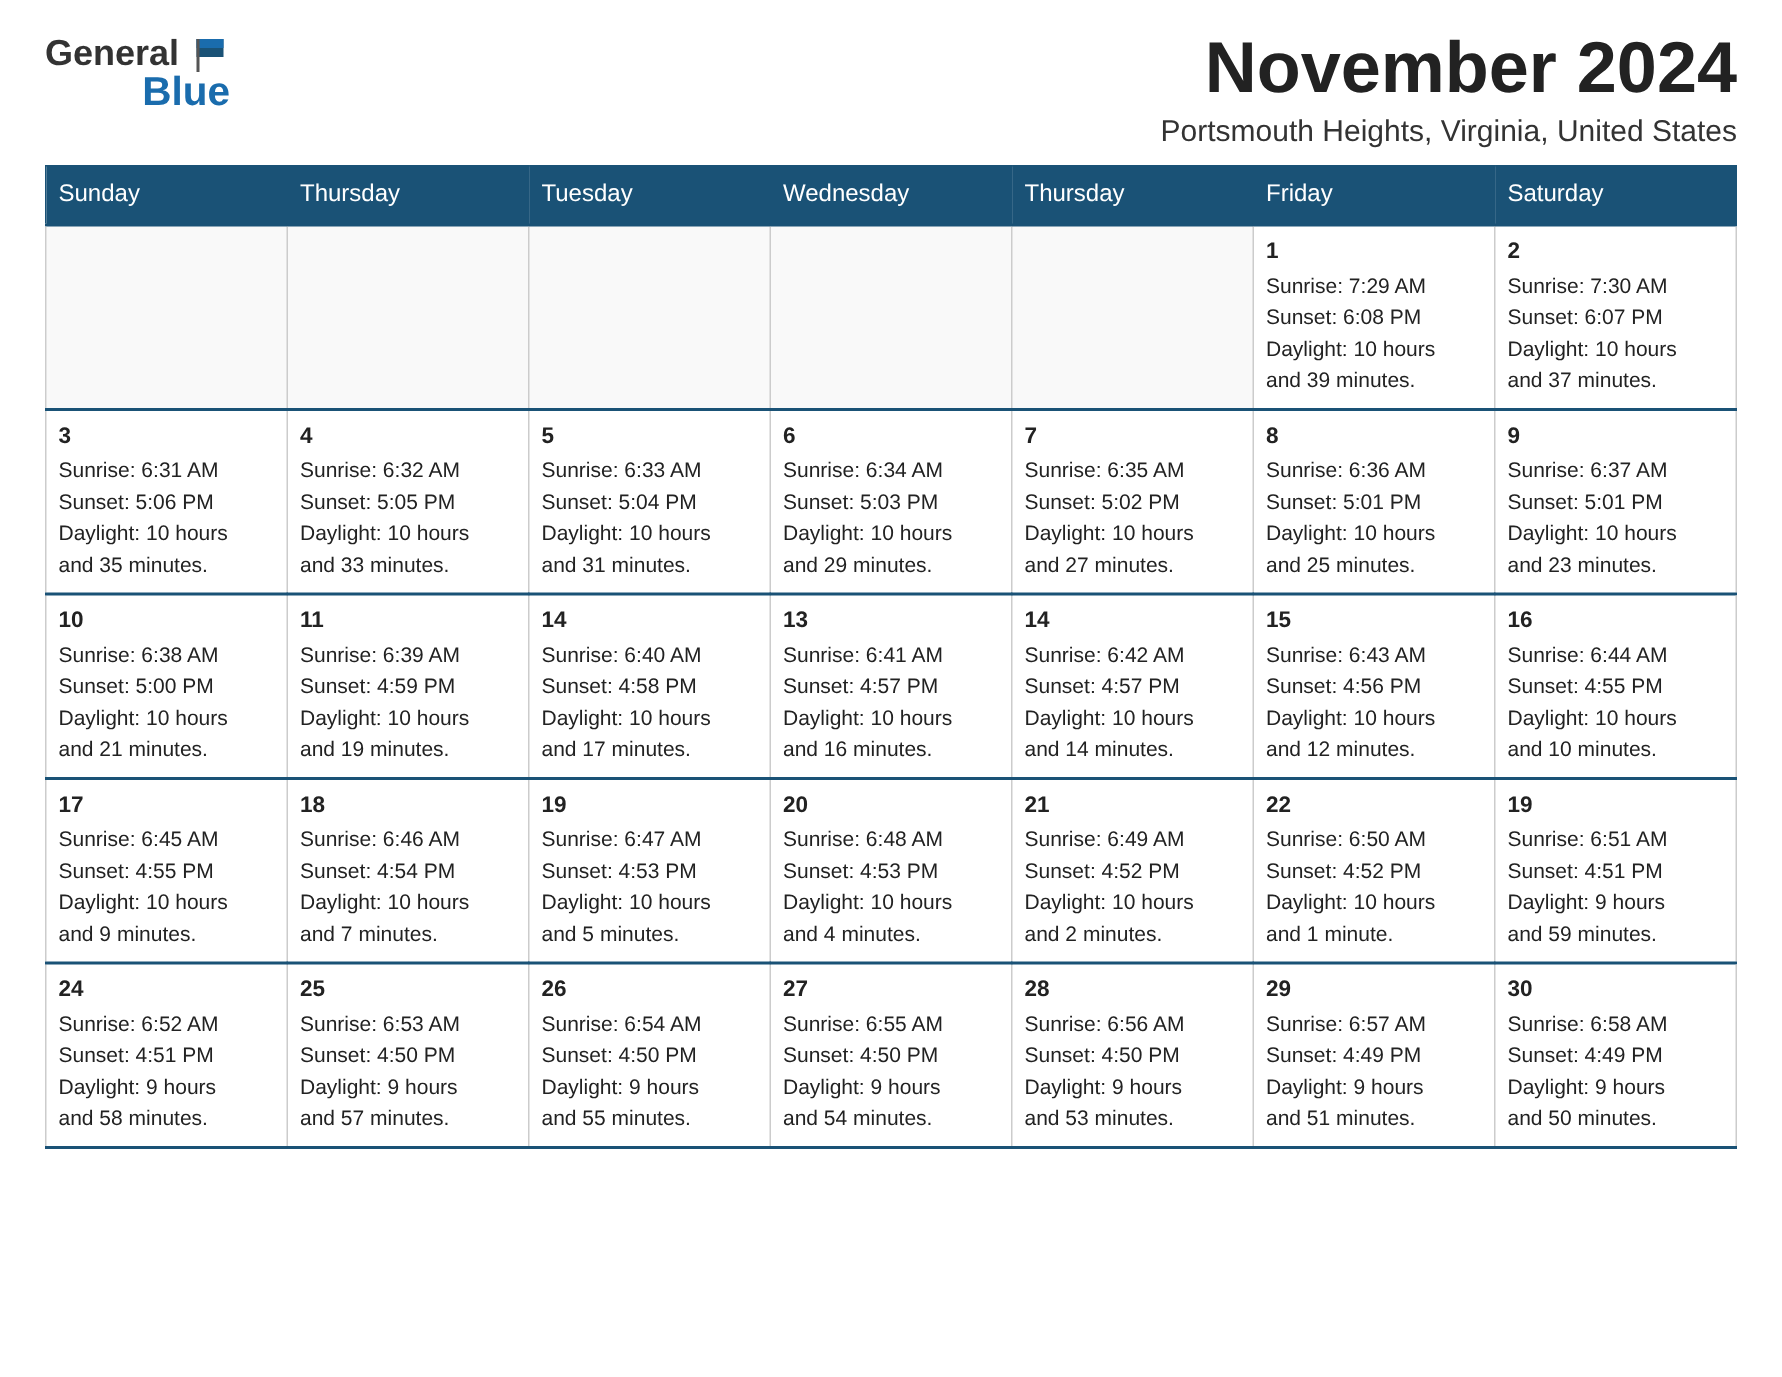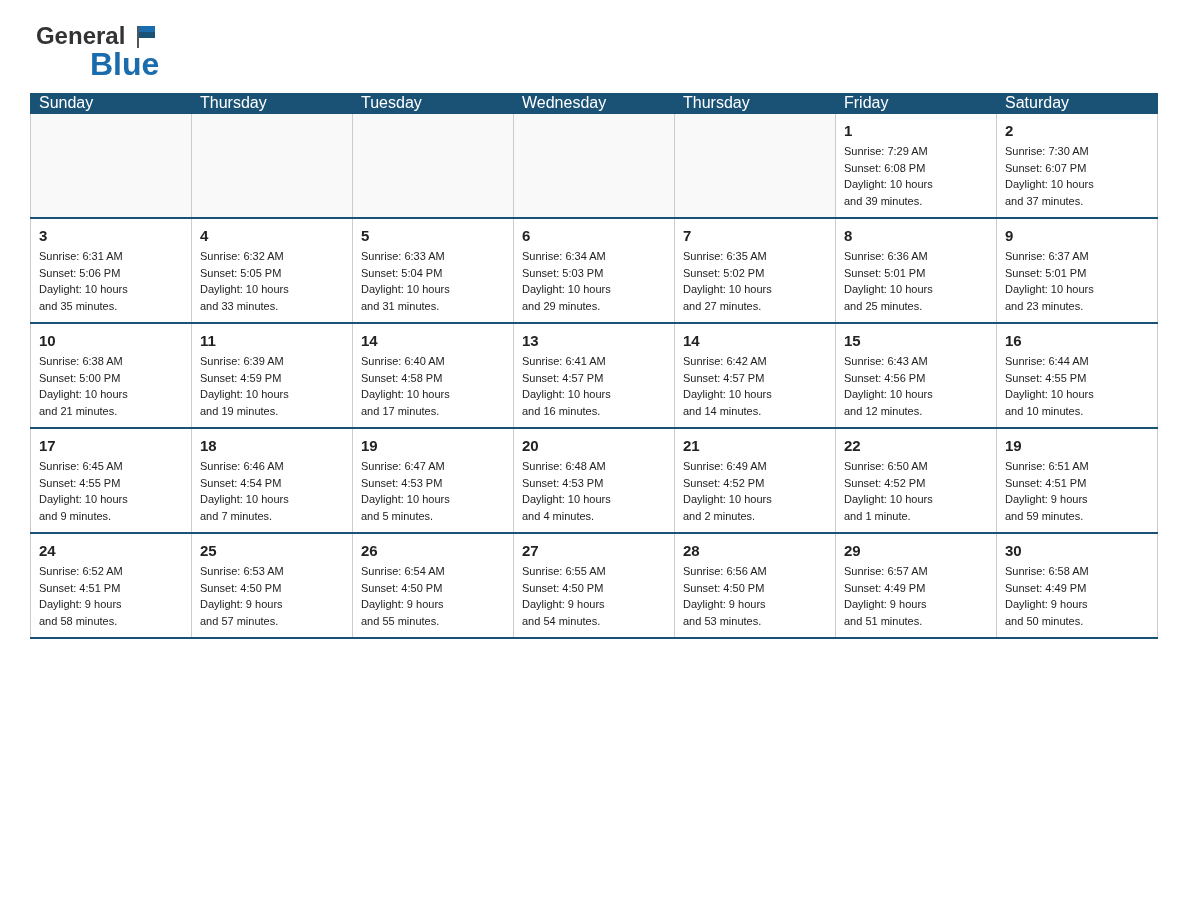--- a/index.html
+++ b/index.html
@@ -31,21 +31,21 @@
       margin-top: 4px;
     }
     .calendar {
       width: 100%;
       border-collapse: collapse;
       margin-top: 10px;
     }
     .calendar th {
       background-color: #1a5276;
       color: #fff;
-      padding: 0 8px;
+      padding: 10px 8px;
       font-size: 16px;
       font-weight: normal;
       text-align: left;
       border: 1px solid #1a5276;
     }
     .calendar td {
       vertical-align: top;
       padding: 8px;
       border: 1px solid #ccc;
       width: 14.28%;
@@ -56,21 +56,21 @@
     .calendar tr {
       border-bottom: 2px solid #1a5276;
     }
     .day-number {
       font-size: 15px;
       font-weight: bold;
       display: block;
       margin-bottom: 4px;
     }
     .day-info {
-      font-size: 11px;
+      font-size: 14px;
       line-height: 1.5;
       color: #222;
     }
     .empty-cell {
       background: #f9f9f9;
     }
     .logo-wrapper {
       display: flex;
       flex-direction: column;
       align-items: flex-end;
@@ -84,23 +84,27 @@
   <div style="display:flex;align-items:center;line-height:1.1;">
     <span style="font-size:24px;font-weight:bold;color:#333;">General</span>
     <svg width="32" height="32" viewBox="0 0 32 32" style="margin-left:2px;">
       <rect x="10" y="6" width="18" height="12" fill="#1a5276"></rect>
       <rect x="10" y="6" width="18" height="6" fill="#1a6cad"></rect>
       <rect x="10" y="6" width="2" height="22" fill="#555"></rect>
       <polygon points="28,6 28,18 10,12" fill="#1a5276" opacity="0"></polygon>
     </svg>
   </div>
   <div style="margin-left:60px;margin-top:-6px;">
-    <span style="font-size:32px;font-weight:bold;color:#1a6cad;">Blue</span>
+    <span style="font-size:27px;font-weight:bold;color:#1a6cad;">Blue</span>
   </div>
 </div>
+  <div class="title-block">
+    <div class="month-title">November 2024</div>
+    <div class="location-subtitle">Portsmouth Heights, Virginia, United States</div>
+  </div>
 </div>
 
 <table class="calendar">
   <thead>
     <tr>
       <th>Sunday</th>
       <th>Thursday</th>
       <th>Tuesday</th>
       <th>Wednesday</th>
       <th>Thursday</th>

